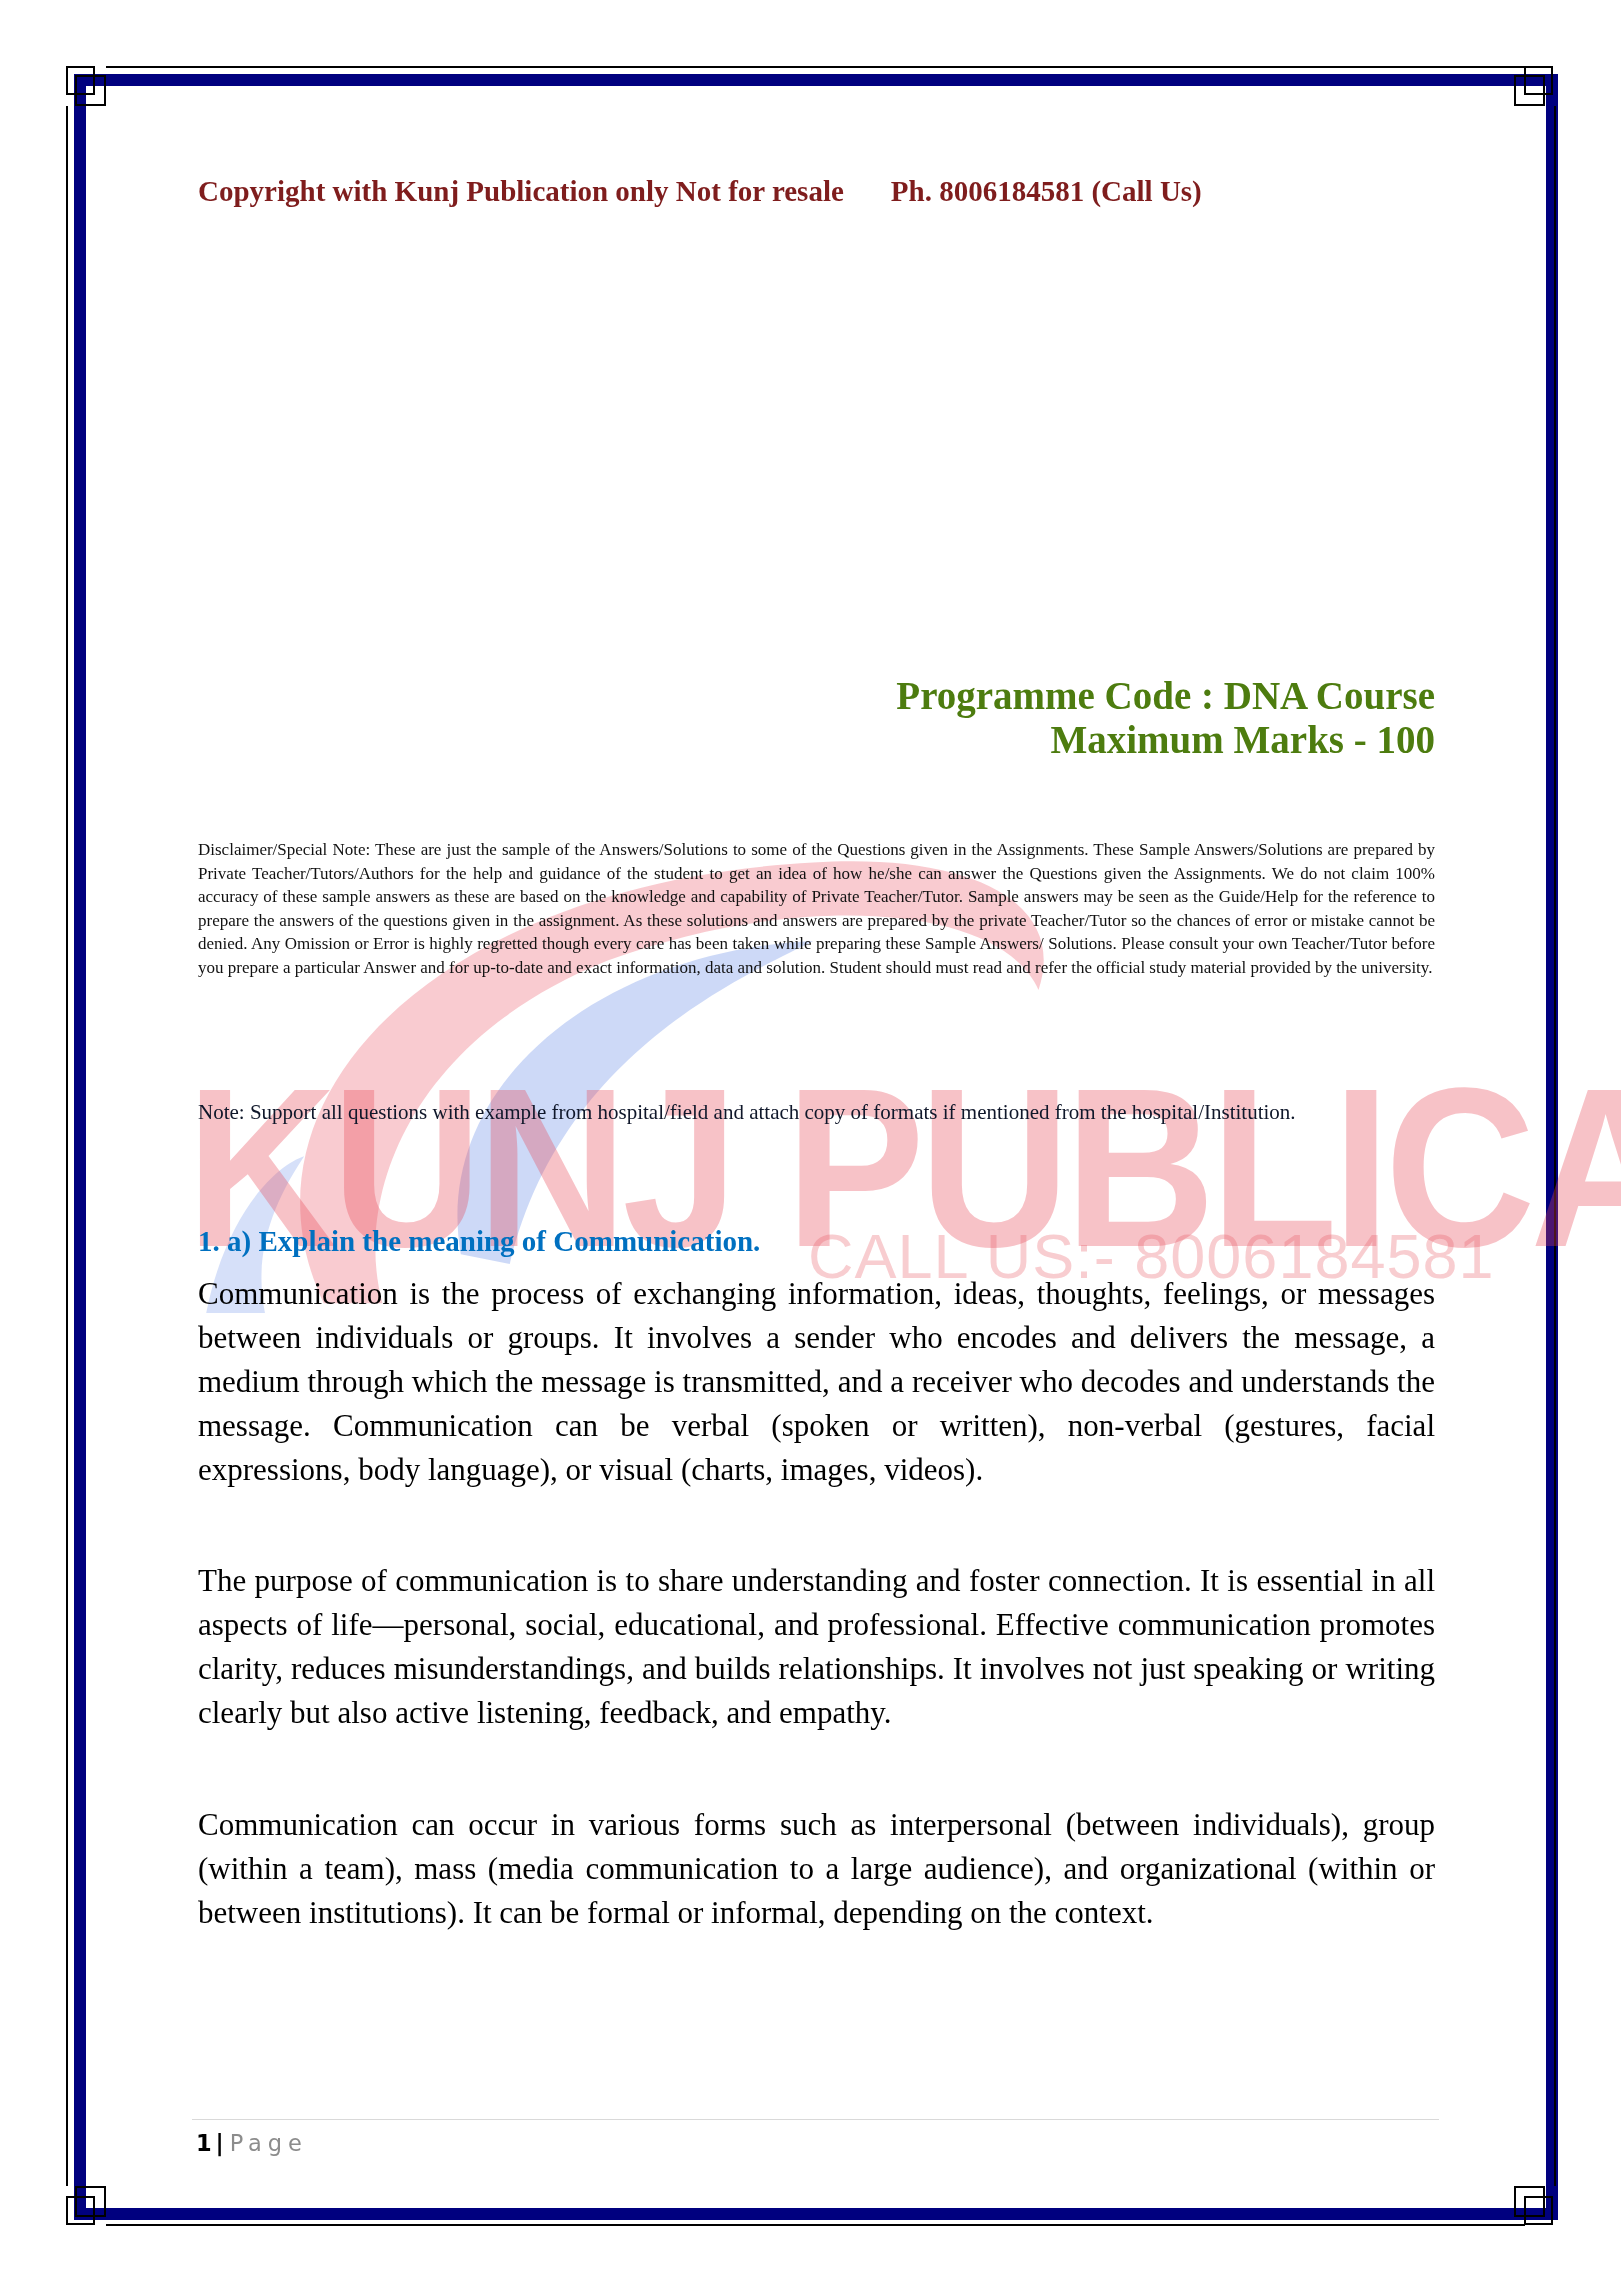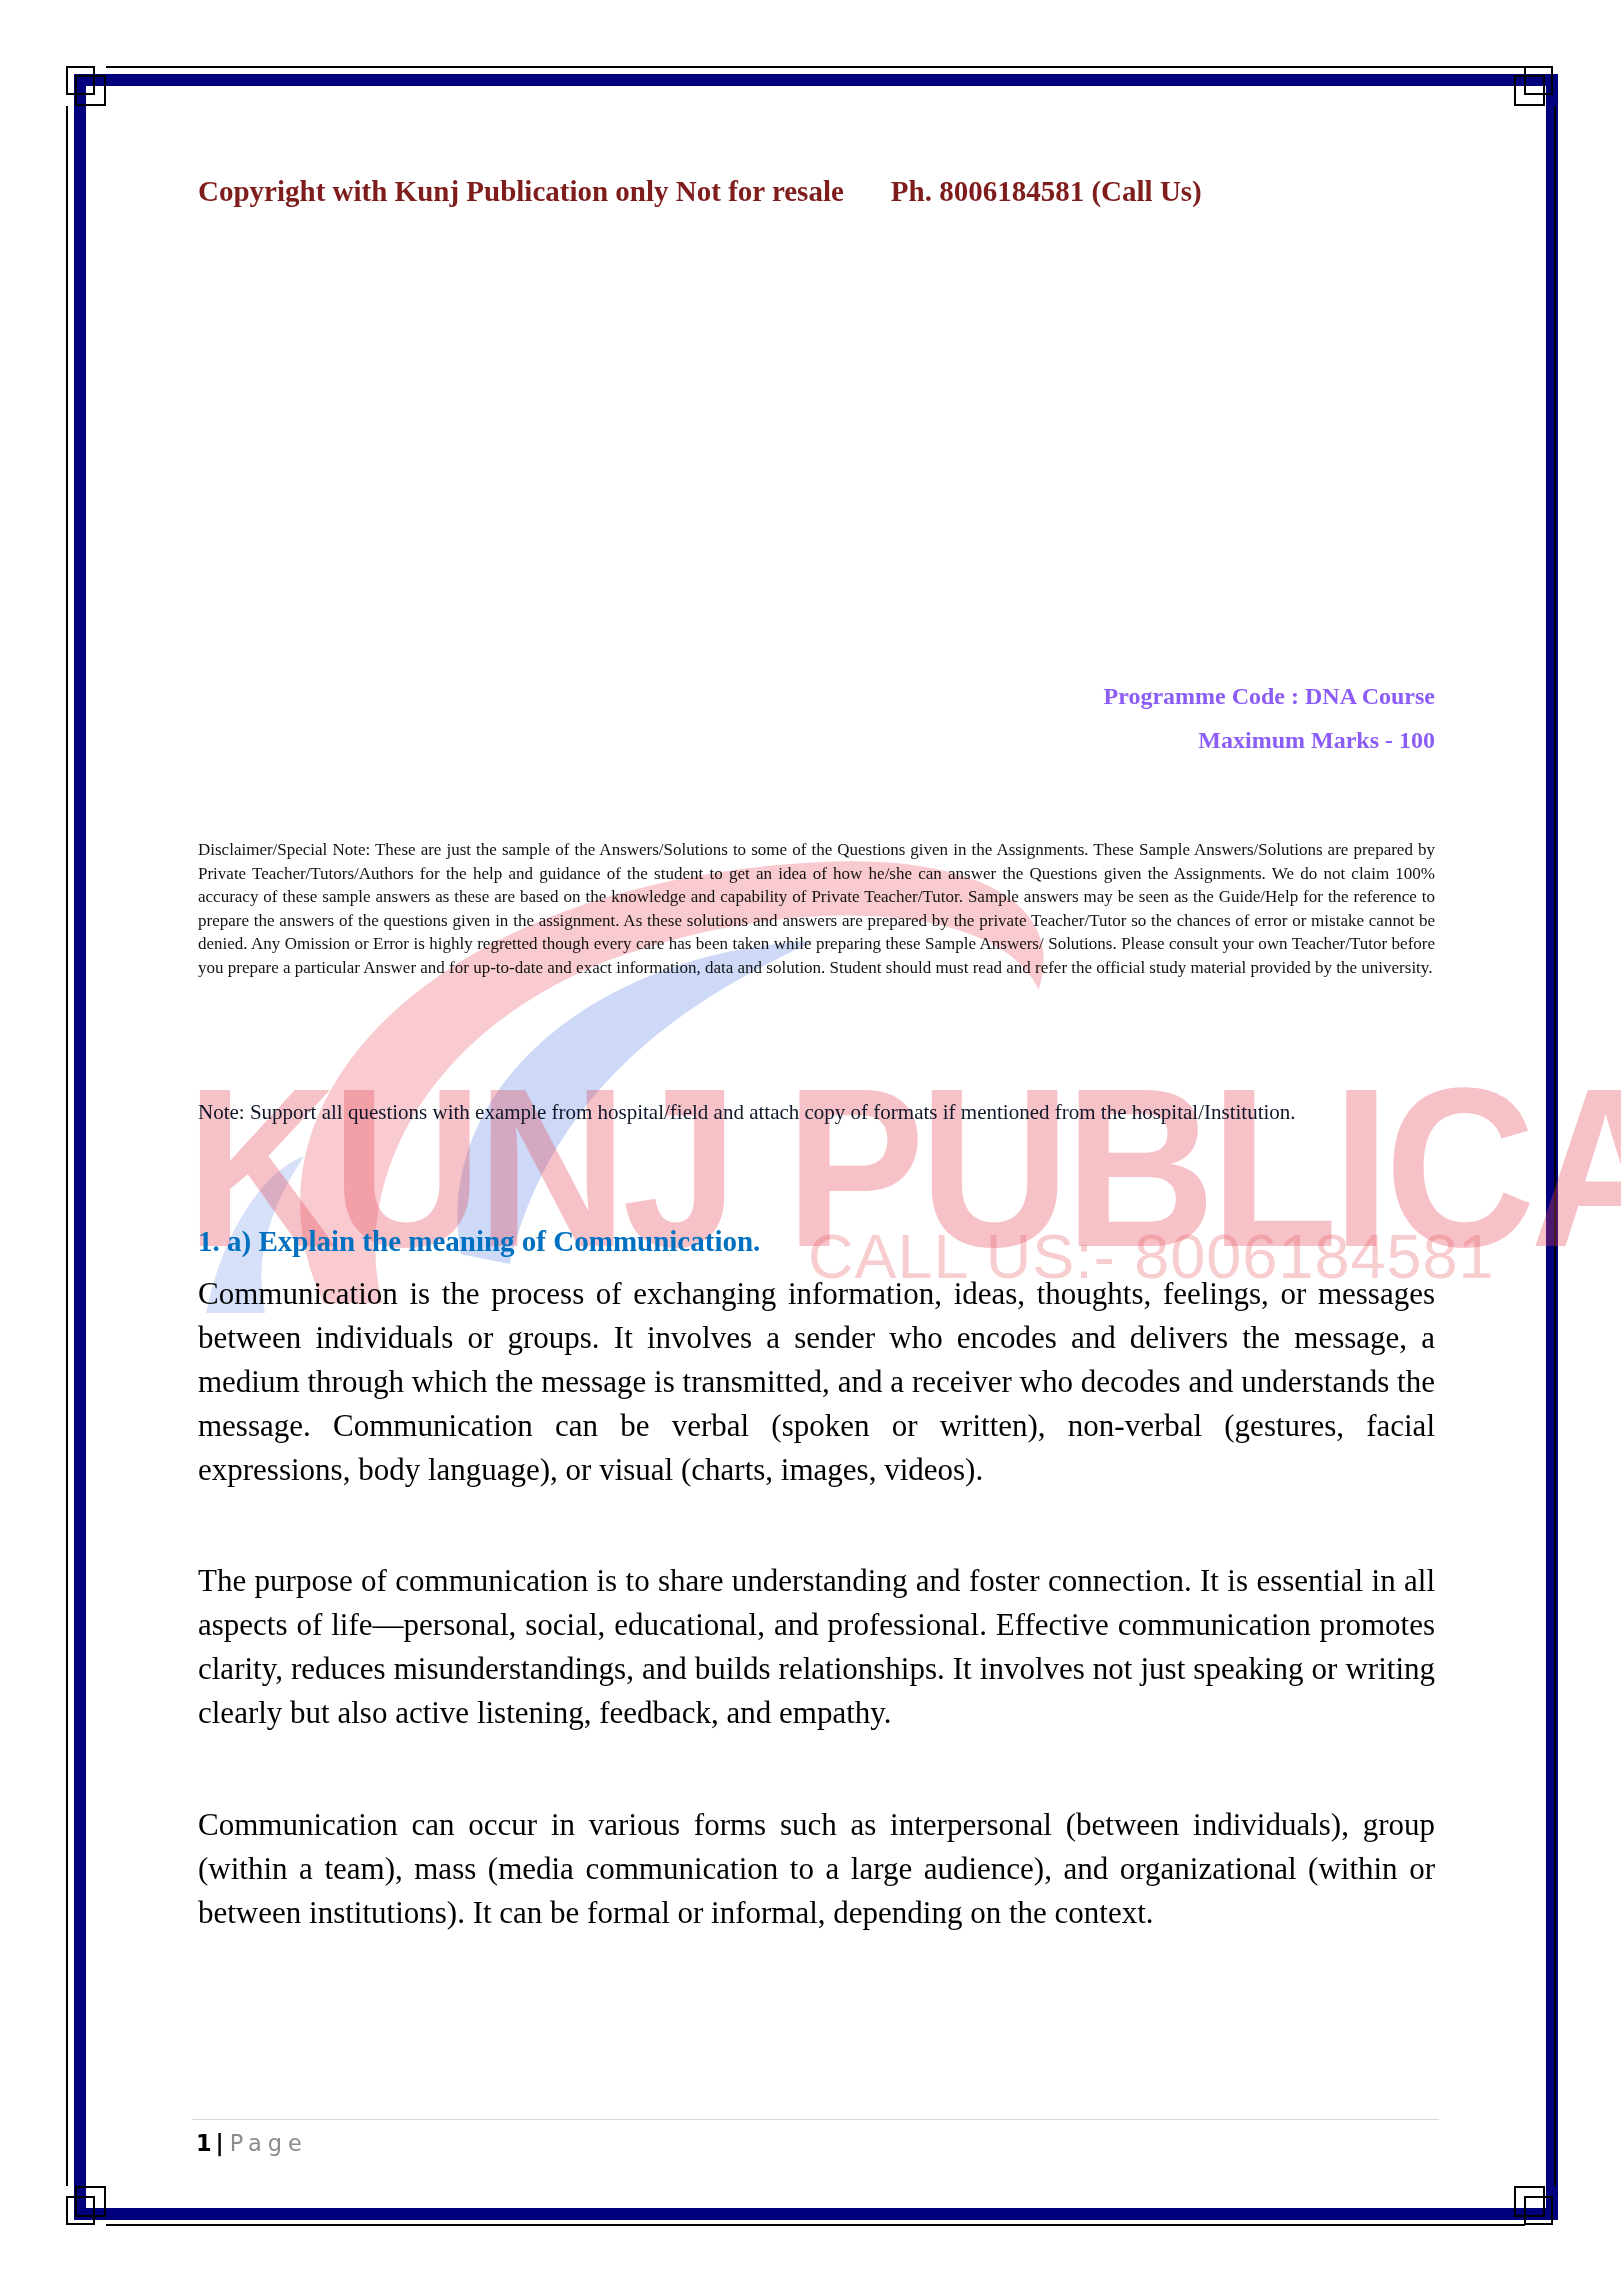--- a/index.html
+++ b/index.html
@@ -11,21 +11,21 @@
   
   .watermark { position: absolute; left: 186px; top: 843px; width: 1284px; height: 470px; pointer-events: none; z-index: 0; }
   .wm-text { position: absolute; left: 0; top: 211px; width: 1274px; font-family: "Liberation Sans", sans-serif; font-weight: bold; font-size: 227px; letter-spacing: -5.9px; color: rgba(232, 70, 85, 0.33); line-height: 1; transform: scaleX(0.92); transform-origin: left top; white-space: nowrap; }
   .wm-call { position: absolute; left: 622px; top: 377px; font-family: "Liberation Sans", sans-serif; font-size: 63px; color: rgba(232, 90, 100, 0.30); white-space: nowrap; letter-spacing: 1px; }
 
   .copyright { position: absolute; left: 198px; top: 139px; font-weight: bold; font-size: 29px; color: #7f1d1d; white-space: nowrap; z-index: 1; margin-top: 36px; }
   .copyright .phone { margin-left: 47px; }
 
   .title { position: absolute; left: 198px; top: 214px; width: 1237px; text-align: center; font-weight: bold; font-size: 139px; line-height: 165px; color: #002060; z-index: 1; letter-spacing: 1px; }
 
-  .meta { position: absolute; right: 186px; top: 674px; text-align: right; font-weight: bold; font-size: 24px; line-height: 44px; color: #8b5cf6; z-index: 1; }
+  .meta { position: absolute; right: 186px; top: 674px; text-align: right; font-weight: bold; font-size: 39px; line-height: 44px; color: #4d7c0f; z-index: 1; }
 
   .disclaimer { position: absolute; left: 198px; top: 838px; width: 1237px; font-size: 17px; line-height: 23.5px; text-align: justify; color: #111; z-index: 1; }
 
   .note { position: absolute; left: 198px; top: 1090px; width: 1237px; font-weight: normal; font-size: 21px; line-height: 44px; color: #0f172a; text-align: justify; z-index: 1; }
 
   .question { position: absolute; left: 198px; top: 1225px; font-weight: bold; font-size: 29px; color: #0070c0; z-index: 1; white-space: nowrap; }
 
   .para { position: absolute; left: 198px; width: 1237px; font-size: 31px; line-height: 44px; color: #000; text-align: justify; z-index: 1; }
   .p1 { top: 1272px; }
   .p2 { top: 1559px; }

